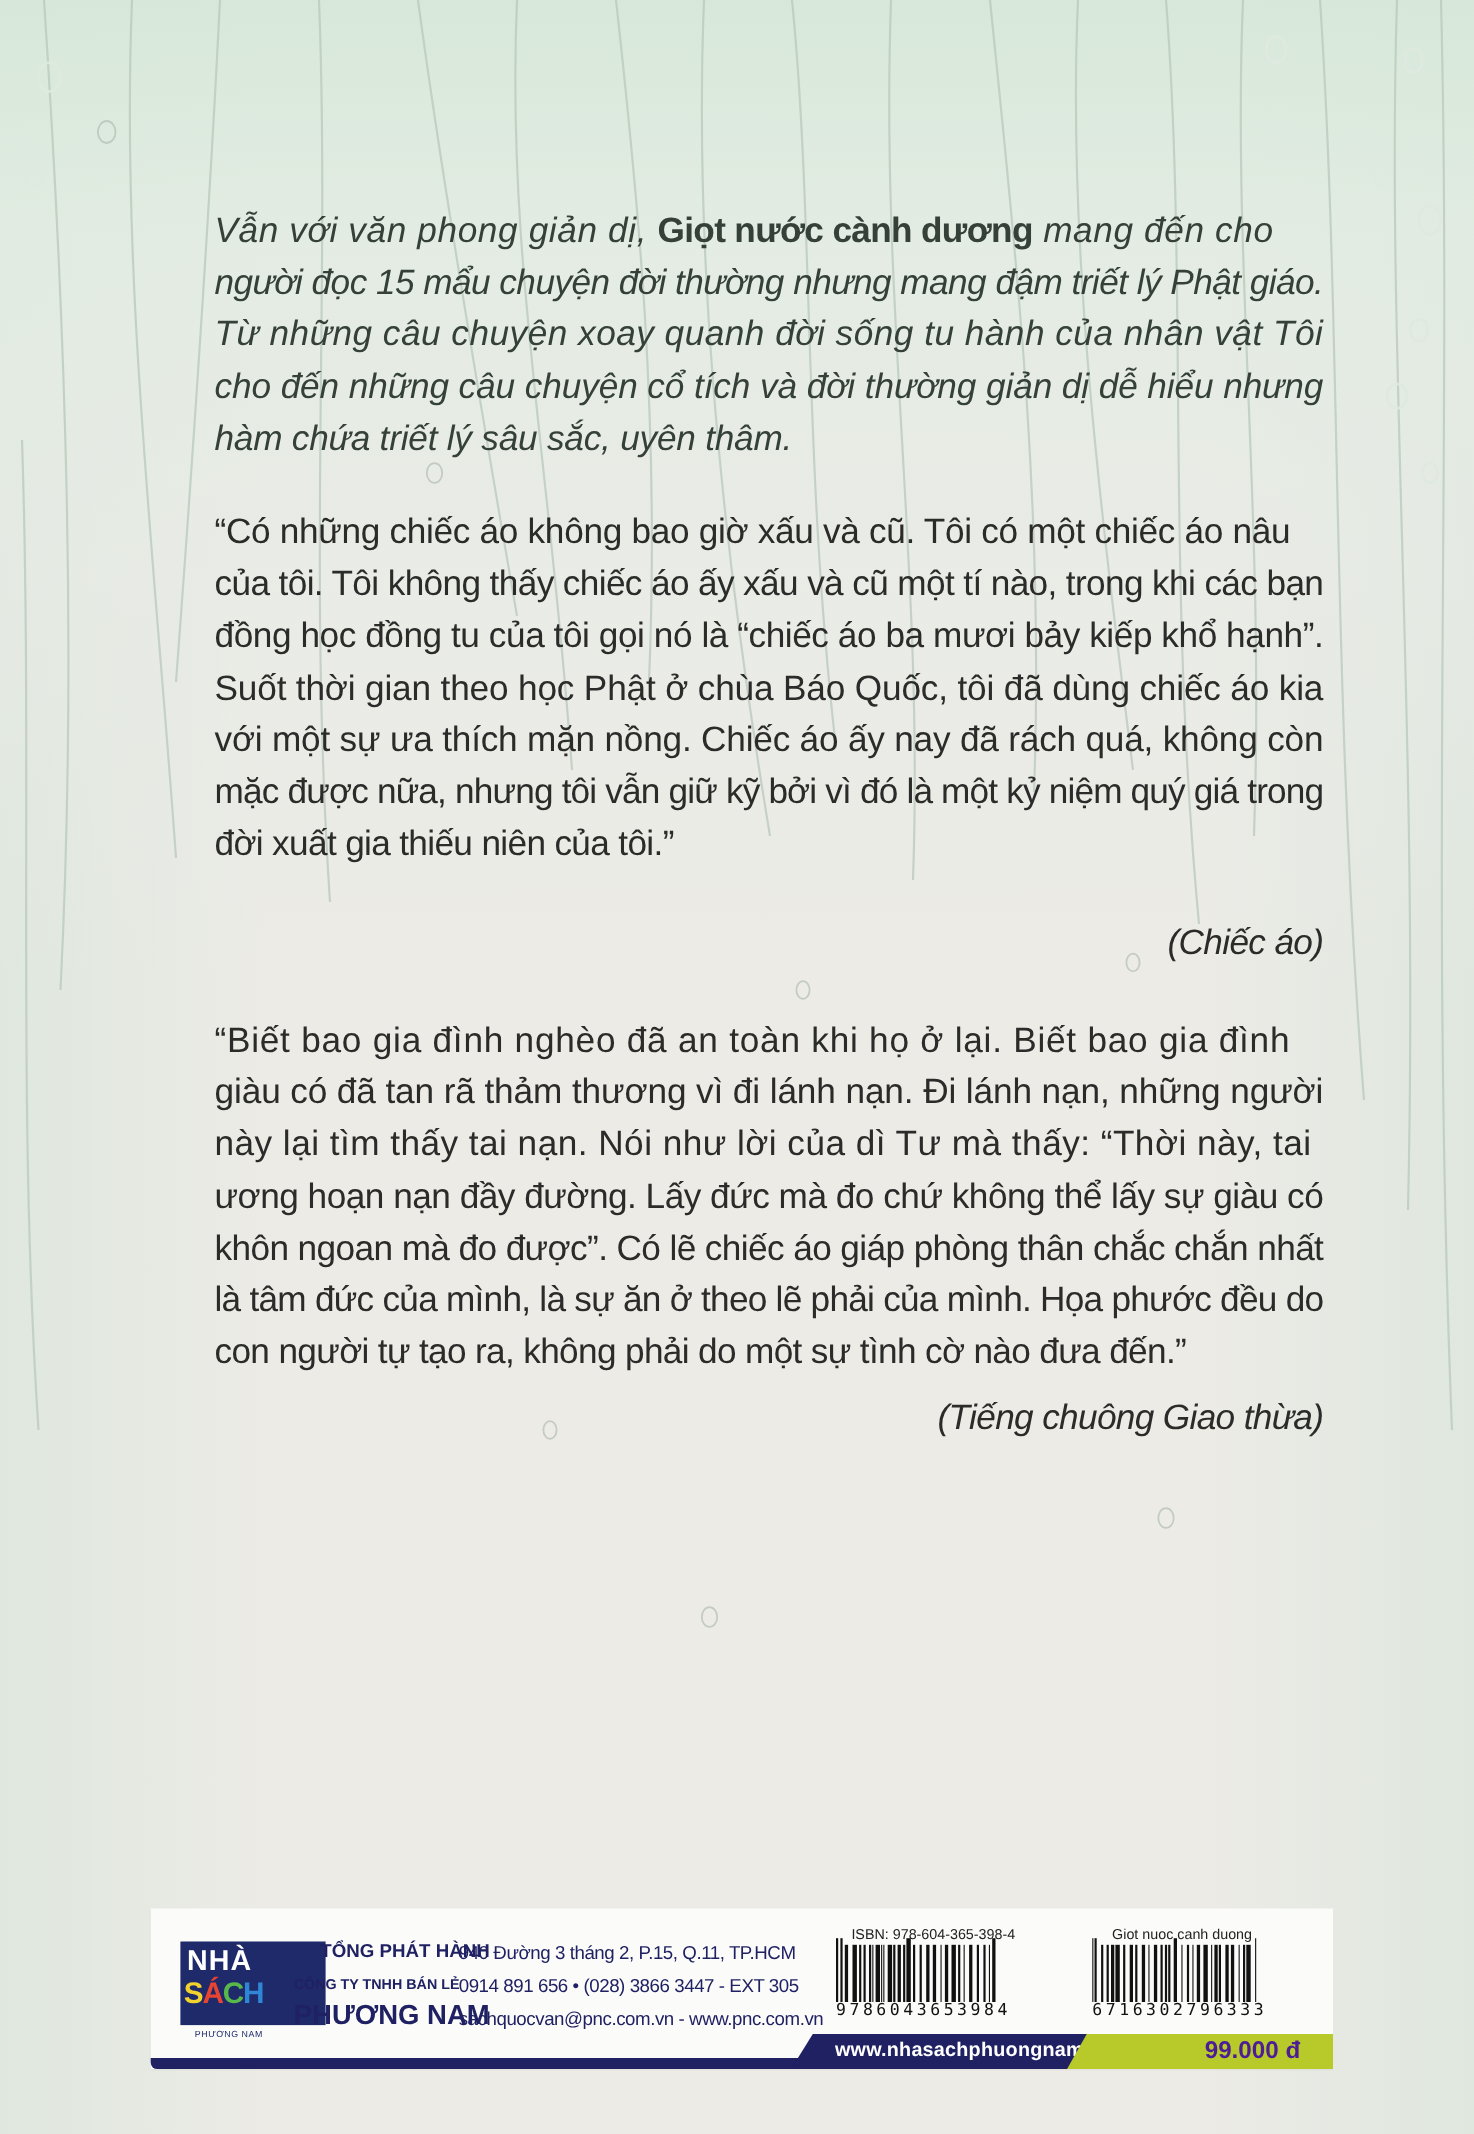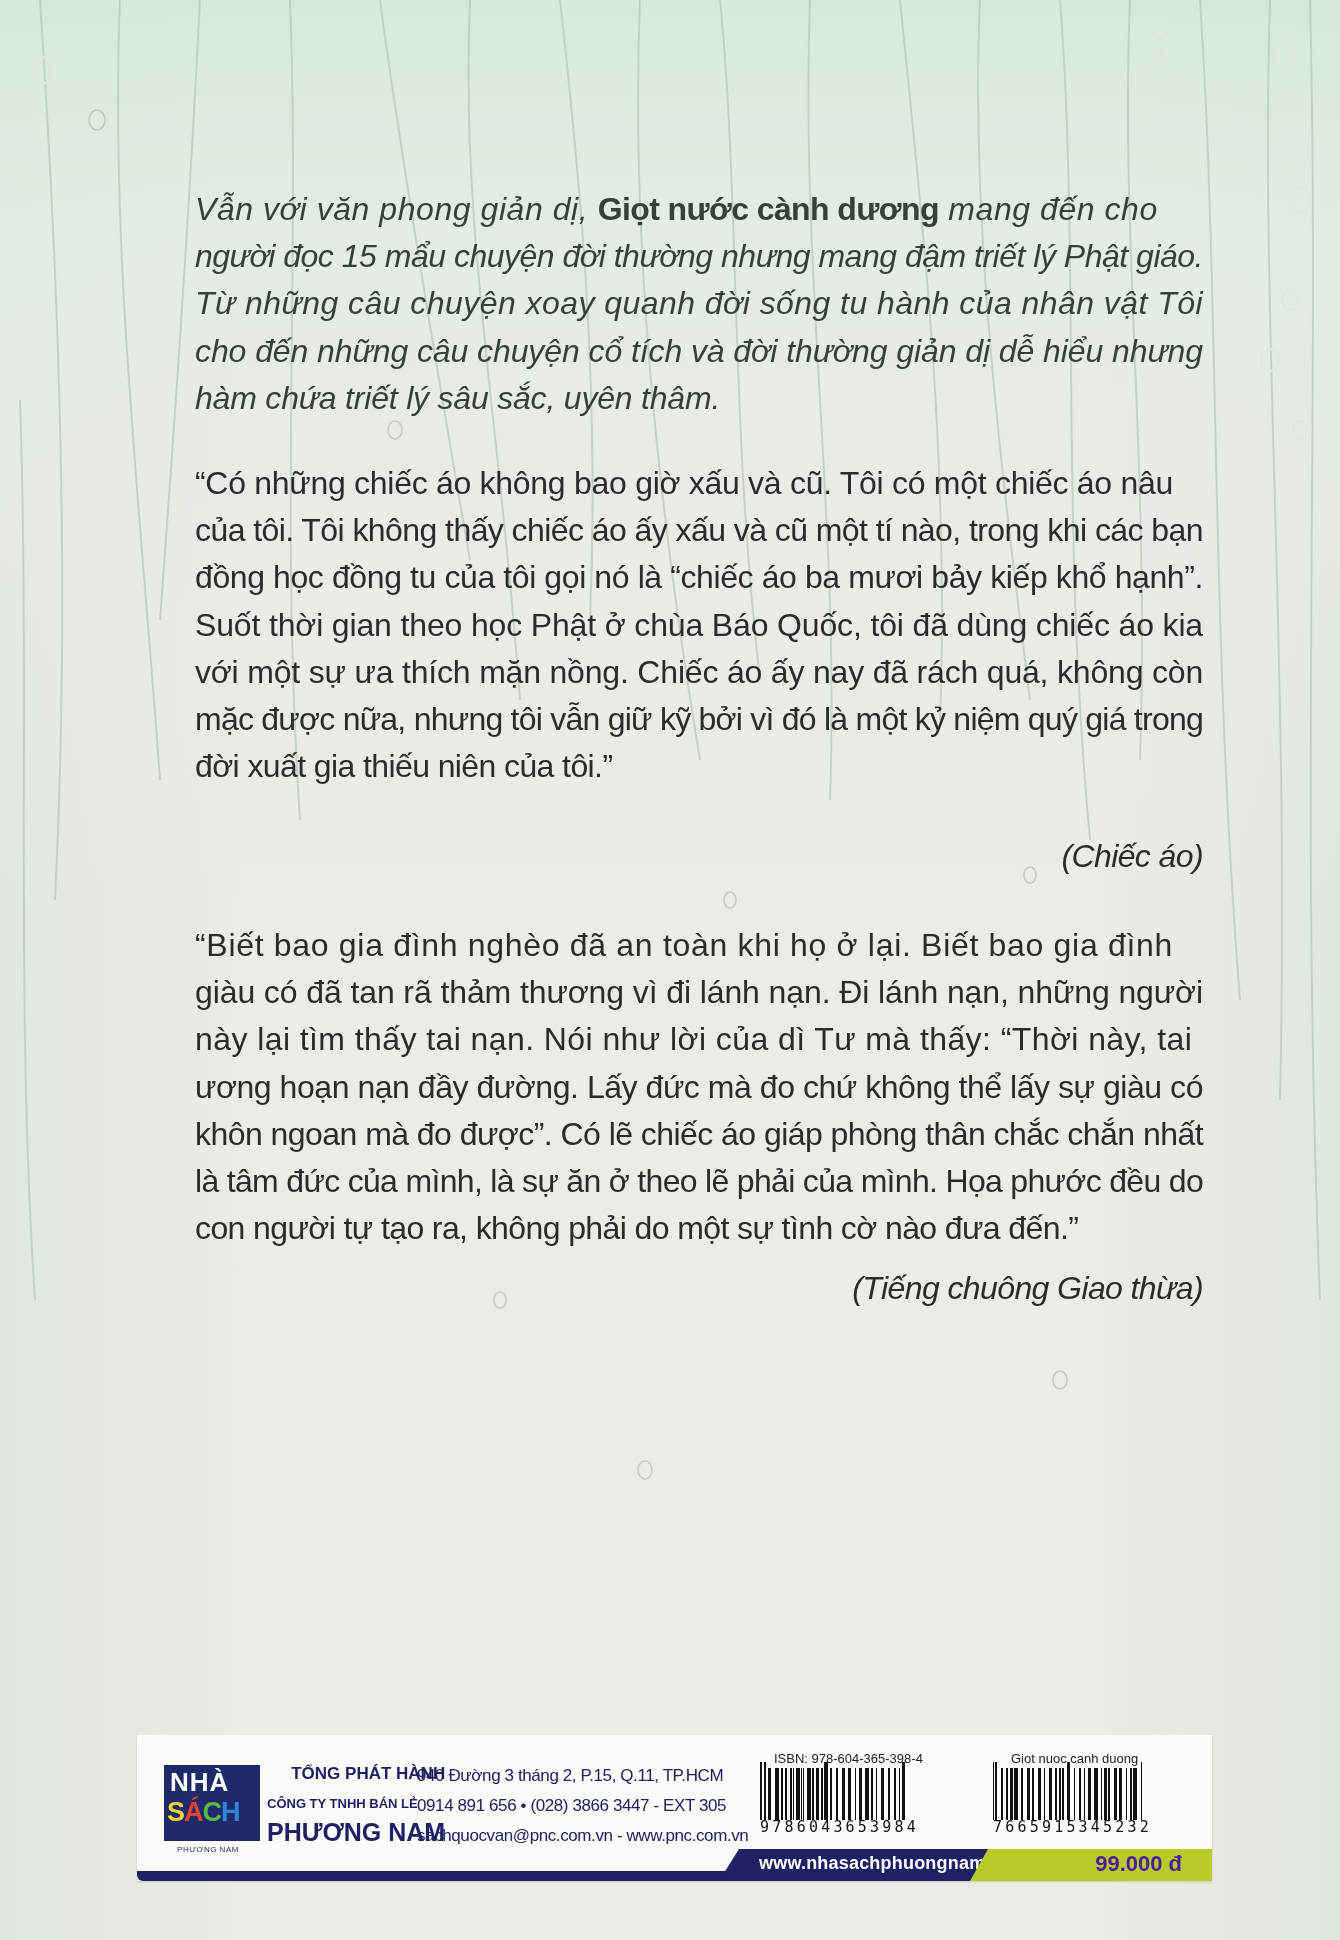--- a/index.html
+++ b/index.html
@@ -55,20 +55,21 @@
     position: absolute; right: 0; bottom: 0; height: 32px; width: 242px;
     background: #b8c92a;
     clip-path: polygon(18px 0, 100% 0, 100% 100%, 0 100%);
   }
   .price-band span {
     position: absolute; right: 30px; top: 2px; color: #4c1d95; font-weight: bold; font-size: 22px;
   }
   .logo {
     position: absolute; left: 27px; top: 30px; width: 96px; height: 76px;
     background: #1f2a6b;
+    padding-left: 36px;
   }
   .logo .nha { position: absolute; left: 6px; top: 2px; color: #fff; font-size: 26px; font-weight: bold; letter-spacing: 1px; }
   .logo .sach { position: absolute; left: 3px; top: 32px; font-size: 27px; font-weight: bold; letter-spacing: -1px; }
   .logo .sub { position: absolute; left: 0; top: 80px; width: 88px; font-size: 8px; color: #1f2a6b; text-align: center; letter-spacing: 0.5px; }
   .c1 { color: #f2d22e; } .c2 { color: #e9442f; } .c3 { color: #57b94a; } .c4 { color: #2f86d6; }
   .pub { position: absolute; left: 130px; top: 26px; color: #1f2163; font-family: "Liberation Sans Narrow", "Liberation Sans", sans-serif; }
   .pub .a { font-size: 17px; line-height: 26px; font-weight: bold; text-align: right; }
   .pub .b { font-size: 13px; line-height: 22px; font-weight: bold; margin-top: 6px; }
   .pub .c { font-size: 25px; line-height: 30px; font-weight: bold; margin-top: 2px; }
   .addr { position: absolute; left: 280px; top: 26px; color: #1f2163; font-size: 17px; line-height: 30px; font-family: "Liberation Sans Narrow", "Liberation Sans", sans-serif; letter-spacing: -0.4px; }
@@ -304,21 +305,21 @@
         <span style="display: inline-block; width: 4px; height: 52px; background: transparent;"></span>
         <span style="display: inline-block; width: 1px; height: 52px; background: rgb(17, 17, 17);"></span>
         <span style="display: inline-block; width: 3px; height: 52px; background: transparent;"></span>
         <span style="display: inline-block; width: 2px; height: 52px; background: rgb(17, 17, 17);"></span>
         <span style="display: inline-block; width: 1px; height: 52px; background: transparent;"></span>
         <span style="display: inline-block; width: 4px; height: 52px; background: rgb(17, 17, 17);"></span>
         <span style="display: inline-block; width: 4px; height: 58px; background: transparent;"></span>
         <span style="display: inline-block; width: 1px; height: 58px; background: rgb(17, 17, 17);"></span>
         <span style="display: inline-block; width: 3px; height: 58px; background: transparent;"></span>
       </div>
-    <div class="digits">7665915345232</div>
+    <div class="digits">6716302796333</div>
   </div>
 
   <div class="navy-band"></div>
   <div class="url-band">
     <span>www.nhasachphuongnam.com</span>
   </div>
   <div class="price-band">
     <span>99.000 đ</span>
   </div>
 </div>

